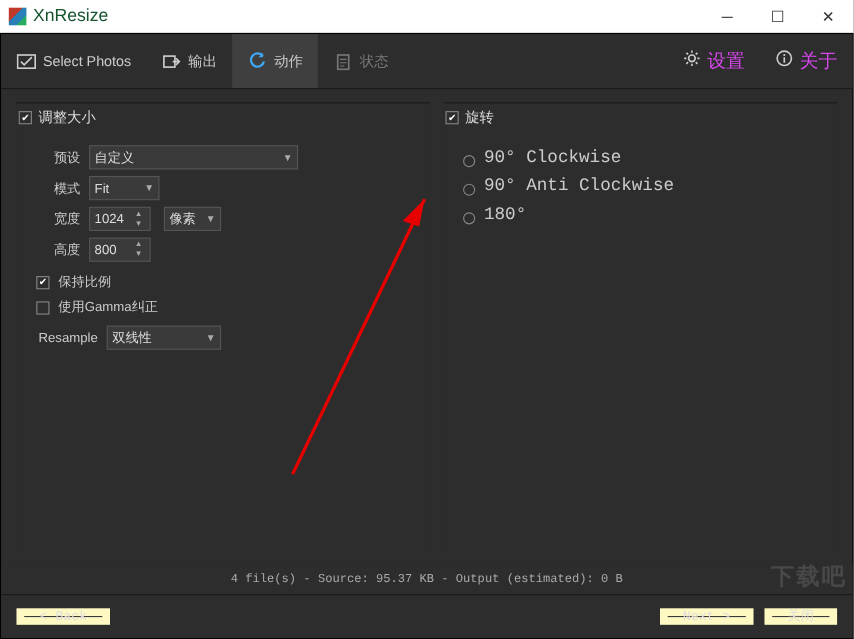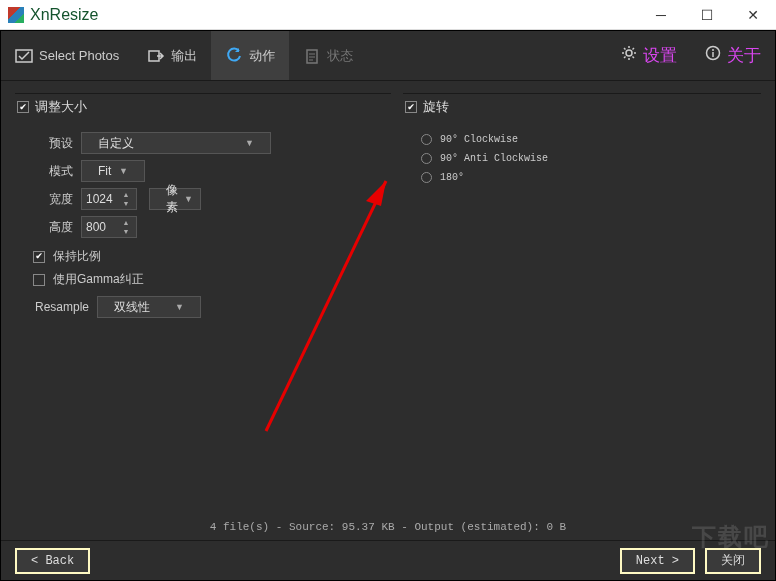--- a/index.html
+++ b/index.html
@@ -51,55 +51,55 @@
 .chk {
   width: 12px; height: 12px; border: 1px solid #888; display: inline-flex;
   align-items: center; justify-content: center; background: #2d2d2d;
 }
 .chk.checked::after { content: "✔"; color: #fff; font-size: 9px; line-height: 1; }
 .row { display: flex; align-items: center; gap: 8px; margin: 6px 0 6px 18px; color: #ccc; font-size: 12px; }
 .row .lbl { width: 40px; text-align: right; }
 .select {
   background: #3a3a3a; border: 1px solid #555; color: #ddd; font-size: 12px;
   height: 22px; display: flex; align-items: center; justify-content: space-between;
-  padding: 0 16px; cursor: pointer;
+  padding: 0 4px; cursor: pointer;
 }
 .select .caret { font-size: 9px; color: #aaa; margin-left: 6px; }
 .numbox {
   background: #3a3a3a; border: 1px solid #555; color: #ddd; font-size: 12px;
   height: 22px; width: 56px; display: flex; align-items: center; padding: 0 4px;
   position: relative;
 }
 .spin { width: 12px; display: flex; flex-direction: column; margin-left: auto; }
 .spin div { height: 9px; font-size: 7px; color: #aaa; text-align: center; line-height: 9px; cursor: pointer; }
-.radio-row { display: flex; align-items: flex-end; gap: 8px; margin: 8px 0 8px 18px; color: #ccc; font-size: 10px; font-family: "Courier New", monospace; }
+.radio-row { display: flex; align-items: flex-end; gap: 8px; margin: 8px 0 8px 18px; color: #ccc; font-size: 16px; font-family: "Courier New", monospace; }
 .radio {
   width: 11px; height: 11px; border: 1px solid #888; border-radius: 50%; background: #2d2d2d;
   display: inline-block;
 }
 .statusbar {
   height: 26px; background: #2d2d2d; color: #aaa; font-size: 11px;
   display: flex; align-items: center; justify-content: center;
   font-family: "Courier New", monospace;
 }
 .bottombar {
   height: 40px; background: #2d2d2d; display: flex; align-items: center;
   padding: 0 14px; gap: 10px; border-top: 1px solid #1a1a1a;
 }
 .btn {
-  background: #3a3a3a; border: 2px solid #fef9c3; color: #ddd; font-size: 12px;
-  height: 26px; padding: 0 14px; display: flex; align-items: center; cursor: pointer;
+  background: #3a3a3a; border: 7px solid #fef9c3; color: #ddd; font-size: 12px;
+  height: 15px; padding: 0 14px; display: flex; align-items: center; cursor: pointer;
   font-family: "Courier New", monospace;
 }
 .arrow-annotation {
   position: absolute; pointer-events: none; z-index: 100;
 }
 .watermark {
-  position: absolute; right: 6px; bottom: 28px; color: rgba(255,255,255,0.13);
-  font-size: 24px; font-weight: bold; pointer-events: none; letter-spacing: 2px;
+  position: absolute; right: 6px; bottom: 43px; color: rgba(255,255,255,0.13);
+  font-size: 21px; font-weight: bold; pointer-events: none; letter-spacing: 2px;
   z-index: 50;
 }
 </style>
 </head>
 <body>
 
 <div class="titlebar">
   <div class="appicon"></div>
   <div class="title">XnResize</div>
   <div class="winbtn">─</div>

